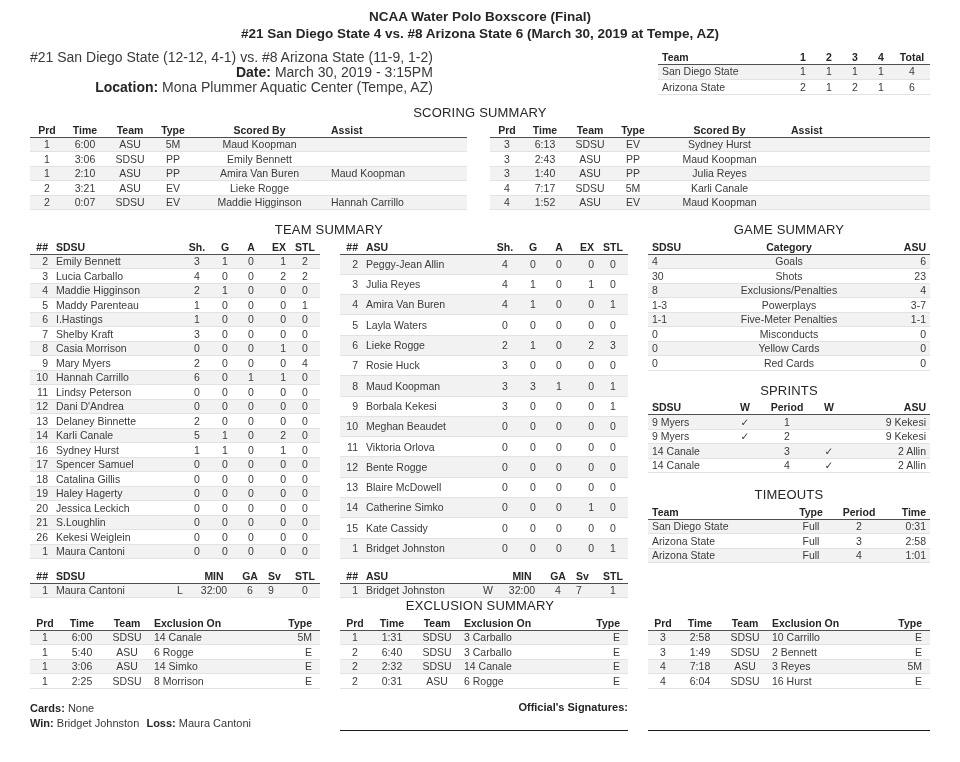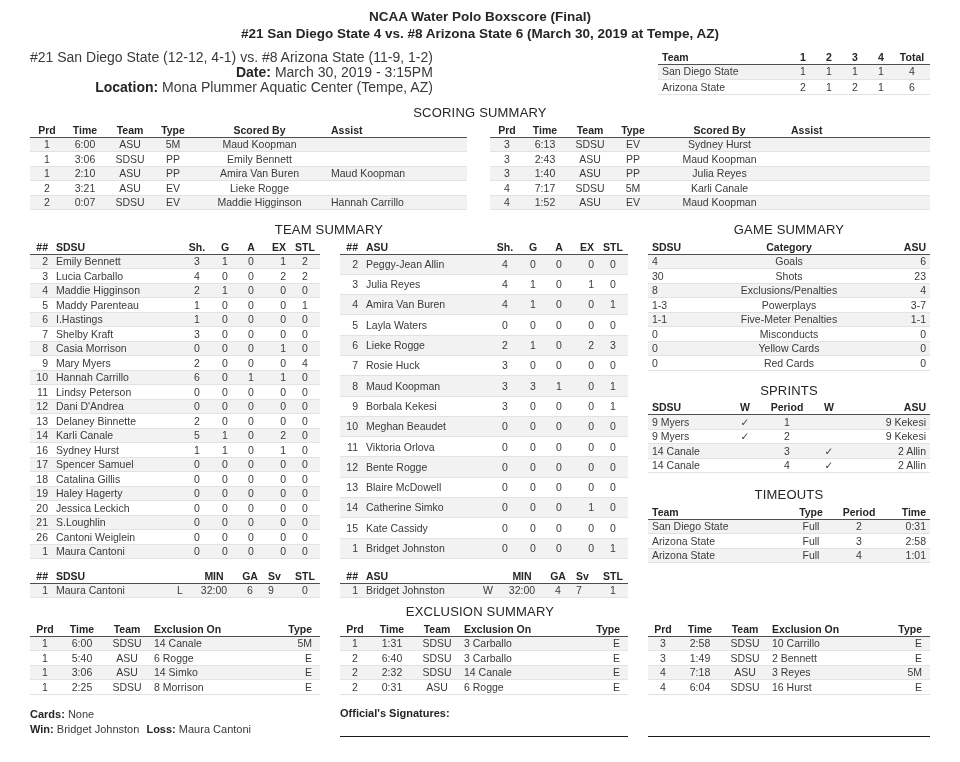--- a/index.html
+++ b/index.html
@@ -83,31 +83,31 @@
   .t-sprints th:nth-child(3), .t-sprints td:nth-child(3) { width:50px; text-align:center; }
   .t-sprints th:nth-child(4), .t-sprints td:nth-child(4) { width:34px; text-align:center; }
   .t-sprints th:nth-child(5), .t-sprints td:nth-child(5) { text-align:right; }
 
   .timeouts-sec { margin-top:14px; }
   .t-timeouts th:nth-child(2), .t-timeouts td:nth-child(2) { width:46px; text-align:center; }
   .t-timeouts th:nth-child(3), .t-timeouts td:nth-child(3) { width:50px; text-align:center; }
   .t-timeouts th:nth-child(4), .t-timeouts td:nth-child(4) { width:46px; text-align:right; }
 
   
-  .excl-sec { margin-top:6px; }
+  .excl-sec { margin-top:0; }
   .excl-grid { display:grid; grid-template-columns:290px 288px 282px; column-gap:20px; }
   .t-excl th:nth-child(1), .t-excl td:nth-child(1) { width:30px; text-align:center; }
   .t-excl th:nth-child(2), .t-excl td:nth-child(2) { width:44px; text-align:center; }
   .t-excl th:nth-child(3), .t-excl td:nth-child(3) { width:46px; text-align:center; }
   .t-excl th:nth-child(5), .t-excl td:nth-child(5) { width:40px; text-align:right; padding-right:8px; }
 
   
   .footer-grid { display:grid; grid-template-columns:290px 288px 282px; column-gap:20px; margin-top:12px; }
   .footer-left { font-size:11px; line-height:15px; }
-  .sig-label { font-size:11px; font-weight:bold; color:#262626; line-height:13px; }
+  .sig-label { font-size:11px; font-weight:bold; color:#262626; line-height:13px;text-align:right; }
   .sig-line { border-bottom:1.5px solid #1a1a1a; height:0; }
   .sig-col-mid .sig-line { margin-top:16px; }
   .sig-col-right .sig-line { margin-top:29px; }
 </style>
 </head>
 <body>
 
 <div class="content">
 
   <div class="page-title">NCAA Water Polo Boxscore (Final)</div>
@@ -455,21 +455,21 @@
                 <td>21</td>
                 <td>S.Loughlin</td>
                 <td>0</td>
                 <td>0</td>
                 <td>0</td>
                 <td>0</td>
                 <td>0</td>
               </tr>
               <tr>
                 <td>26</td>
-                <td>Cantoni Weiglein</td>
+                <td>Kekesi Weiglein</td>
                 <td>0</td>
                 <td>0</td>
                 <td>0</td>
                 <td>0</td>
                 <td>0</td>
               </tr>
               <tr>
                 <td>1</td>
                 <td>Maura Cantoni</td>
                 <td>0</td>

